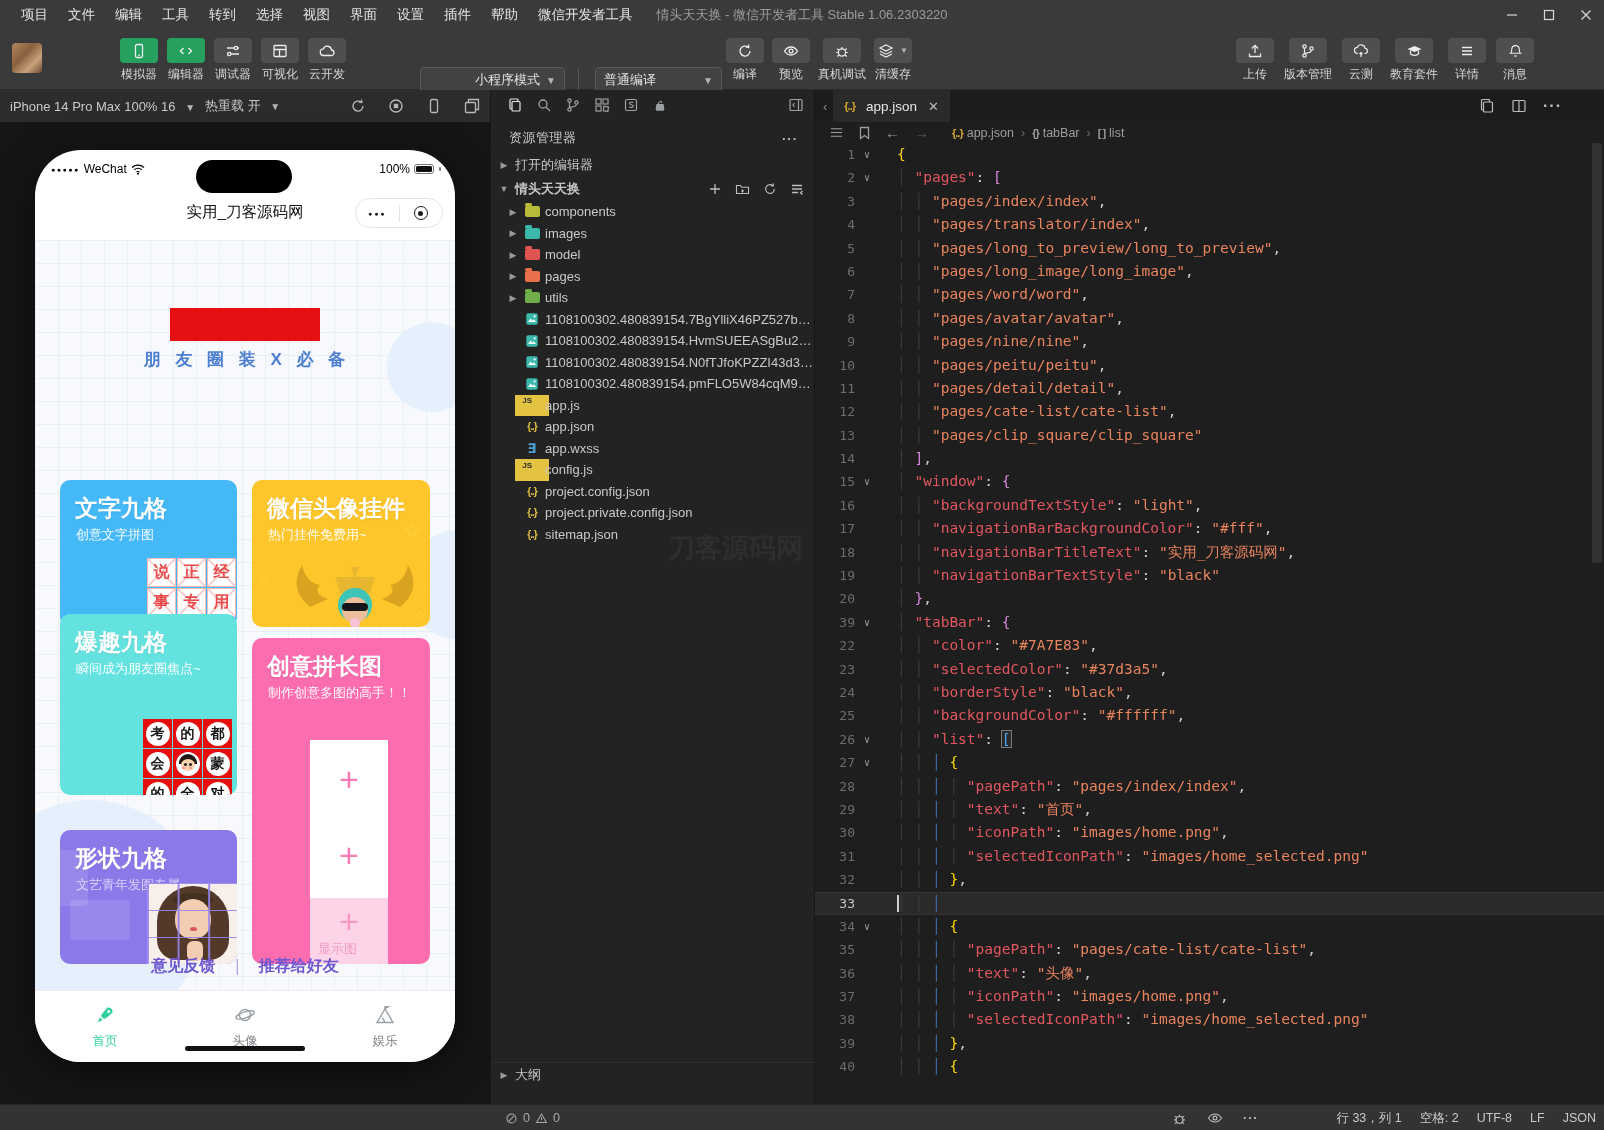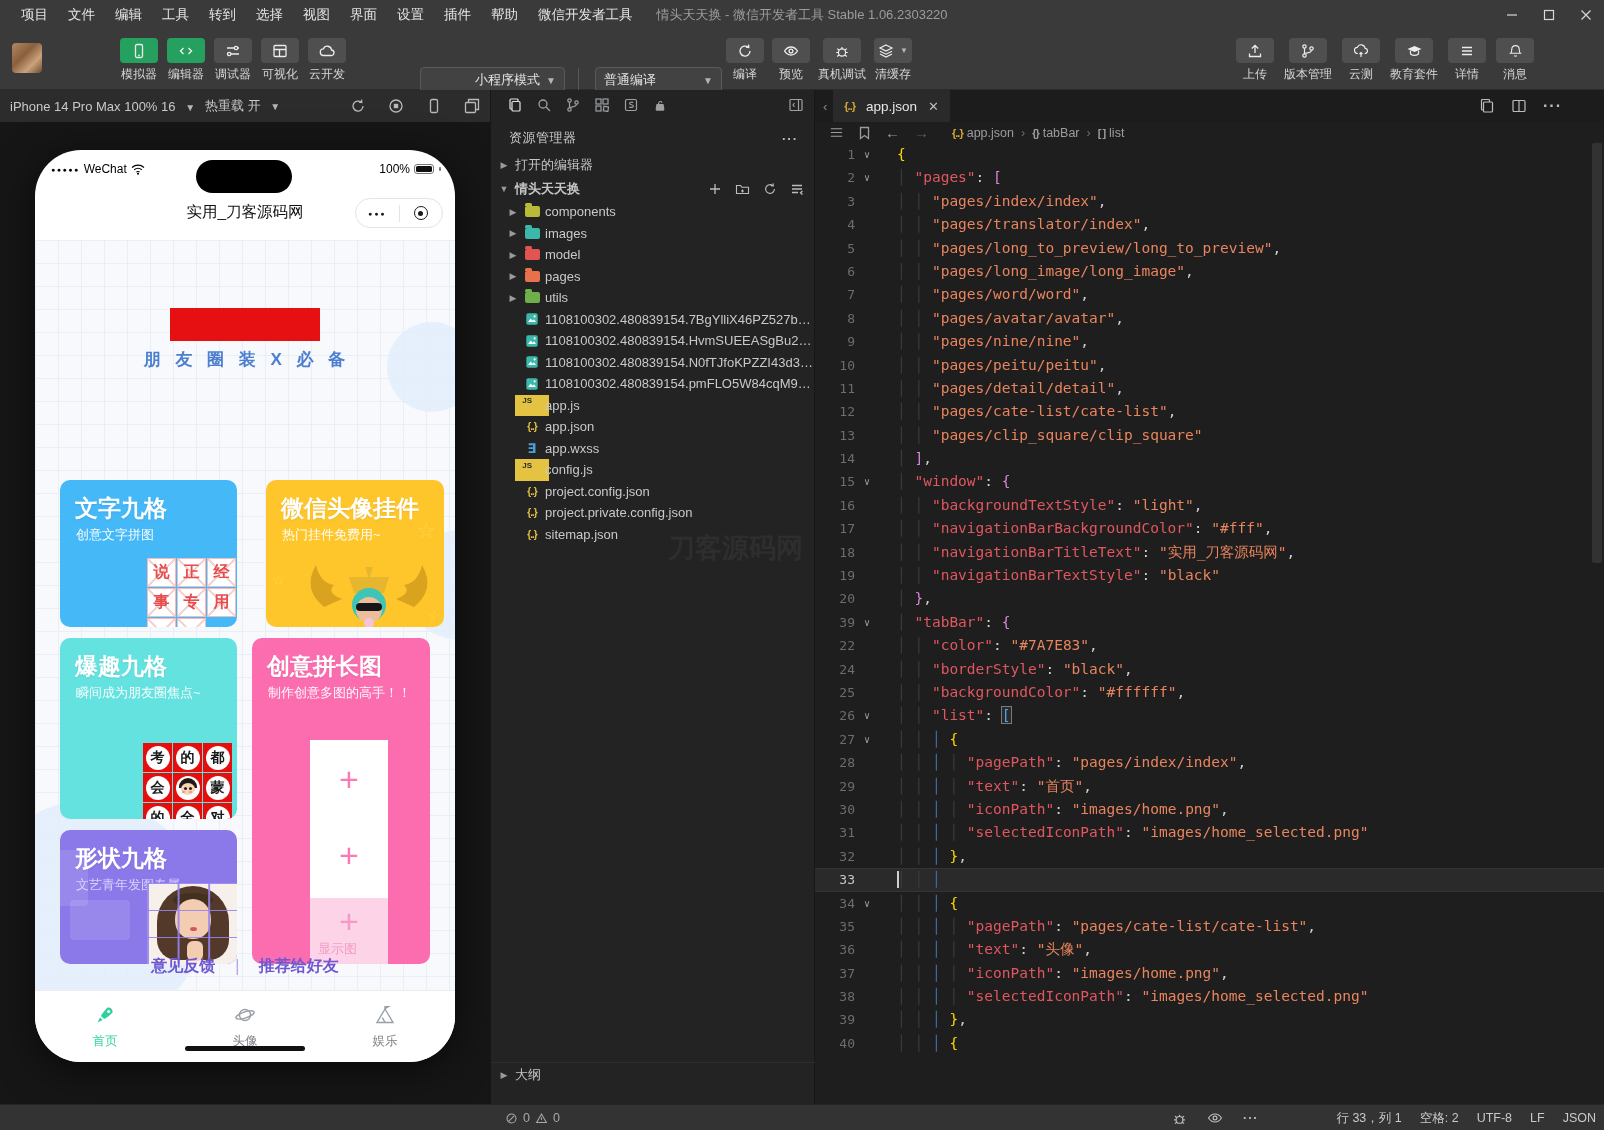--- a/index.html
+++ b/index.html
@@ -423,39 +423,39 @@
               <div class="tile1">正</div>
               <div class="tile1">经</div>
               <div class="tile1">事</div>
               <div class="tile1">专</div>
               <div class="tile1">用</div>
               <div class="tile1"></div>
               <div class="tile1"></div>
             </div>
         </div>
 
-        <div class="pcard" style="left:231px;top:240px;width:178px;height:147px;background:#ffc62b;">
+        <div class="pcard" style="left:217px;top:240px;width:178px;height:147px;background:#ffc62b;">
           <div class="ct">微信头像挂件</div>
           <div class="cs">热门挂件免费用~</div>
           <span class="star" style="right:8px;top:38px;font-size:22px;">☆</span>
           <span class="star" style="left:6px;top:92px;font-size:14px;">☆</span>
           <span class="star" style="right:4px;bottom:4px;font-size:13px;">☆</span>
           <svg width="150" height="82" viewBox="0 0 150 82" style="position:absolute;right:0;bottom:-4px;">
             <path d="M30 58 Q8 40 22 16 Q26 34 40 36 Q32 44 48 50 Z" fill="#d9a21f"></path>
             <path d="M120 58 Q142 40 128 16 Q124 34 110 36 Q118 44 102 50 Z" fill="#d9a21f"></path>
             <path d="M55 28 h40 l-5 16 h-30 z" fill="#e6b62e"></path>
             <path d="M71 18 h8 l-4 12 z" fill="#e6b62e"></path>
             <circle cx="75" cy="56" r="17" fill="#3fc4b8"></circle>
             <circle cx="75" cy="61" r="13" fill="#edbe9a"></circle>
             <rect x="62" y="54" width="26" height="8" rx="4" fill="#15161a"></rect>
             <circle cx="75" cy="74" r="5" fill="#f6c4d6"></circle>
           </svg>
         </div>
 
-        <div class="pcard" style="left:25px;top:398px;width:177px;height:181px;background:#64e2df;">
+        <div class="pcard" style="left:25px;top:374px;width:177px;height:181px;background:#64e2df;">
           <div class="ct">爆趣九格</div>
           <div class="cs">瞬间成为朋友圈焦点~</div>
           <div class="tile-grid" style="left:83px;top:105px;">
               <div class="tile3">
                 <div class="circ">考</div>
               </div>
               <div class="tile3">
                 <div class="circ">的</div>
               </div>
               <div class="tile3">
@@ -809,20 +809,21 @@
         <div class="code-line"><span class="ln">13</span><span class="fold"></span><span class="lc"><span class="tk-g">│ │ </span><span class="tk-s">"pages/clip_square/clip_square"</span></span></div>
         <div class="code-line"><span class="ln">14</span><span class="fold"></span><span class="lc"><span class="tk-g">│ </span><span class="tk-b2">]</span><span class="tk-p">,</span></span></div>
         <div class="code-line"><span class="ln">15</span><span class="fold">∨</span><span class="lc"><span class="tk-g">│ </span><span class="tk-k">"window"</span><span class="tk-p">: </span><span class="tk-b2">{</span></span></div>
         <div class="code-line"><span class="ln">16</span><span class="fold"></span><span class="lc"><span class="tk-g">│ │ </span><span class="tk-k">"backgroundTextStyle"</span><span class="tk-p">: </span><span class="tk-s">"light"</span><span class="tk-p">,</span></span></div>
         <div class="code-line"><span class="ln">17</span><span class="fold"></span><span class="lc"><span class="tk-g">│ │ </span><span class="tk-k">"navigationBarBackgroundColor"</span><span class="tk-p">: </span><span class="tk-s">"#fff"</span><span class="tk-p">,</span></span></div>
         <div class="code-line"><span class="ln">18</span><span class="fold"></span><span class="lc"><span class="tk-g">│ │ </span><span class="tk-k">"navigationBarTitleText"</span><span class="tk-p">: </span><span class="tk-s">"实用_刀客源码网"</span><span class="tk-p">,</span></span></div>
         <div class="code-line"><span class="ln">19</span><span class="fold"></span><span class="lc"><span class="tk-g">│ │ </span><span class="tk-k">"navigationBarTextStyle"</span><span class="tk-p">: </span><span class="tk-s">"black"</span></span></div>
         <div class="code-line"><span class="ln">20</span><span class="fold"></span><span class="lc"><span class="tk-g">│ </span><span class="tk-b2">}</span><span class="tk-p">,</span></span></div>
         <div class="code-line"><span class="ln">39</span><span class="fold">∨</span><span class="lc"><span class="tk-g">│ </span><span class="tk-k">"tabBar"</span><span class="tk-p">: </span><span class="tk-b2">{</span></span></div>
         <div class="code-line"><span class="ln">22</span><span class="fold"></span><span class="lc"><span class="tk-g">│ │ </span><span class="tk-k">"color"</span><span class="tk-p">: </span><span class="tk-s">"#7A7E83"</span><span class="tk-p">,</span></span></div>
+        <div class="code-line"><span class="ln">23</span><span class="fold"></span><span class="lc"><span class="tk-g">│ │ </span><span class="tk-k">"selectedColor"</span><span class="tk-p">: </span><span class="tk-s">"#37d3a5"</span><span class="tk-p">,</span></span></div>
         <div class="code-line"><span class="ln">24</span><span class="fold"></span><span class="lc"><span class="tk-g">│ │ </span><span class="tk-k">"borderStyle"</span><span class="tk-p">: </span><span class="tk-s">"black"</span><span class="tk-p">,</span></span></div>
         <div class="code-line"><span class="ln">25</span><span class="fold"></span><span class="lc"><span class="tk-g">│ │ </span><span class="tk-k">"backgroundColor"</span><span class="tk-p">: </span><span class="tk-s">"#ffffff"</span><span class="tk-p">,</span></span></div>
         <div class="code-line"><span class="ln">26</span><span class="fold">∨</span><span class="lc"><span class="tk-g">│ │ </span><span class="tk-k">"list"</span><span class="tk-p">: </span><span class="tk-b3 boxed">[</span></span></div>
         <div class="code-line"><span class="ln">27</span><span class="fold">∨</span><span class="lc"><span class="tk-g">│ │ </span><span class="tk-gb">│ </span><span class="tk-b1">{</span></span></div>
         <div class="code-line"><span class="ln">28</span><span class="fold"></span><span class="lc"><span class="tk-g">│ │ </span><span class="tk-gb">│ </span><span class="tk-g">│ </span><span class="tk-k">"pagePath"</span><span class="tk-p">: </span><span class="tk-s">"pages/index/index"</span><span class="tk-p">,</span></span></div>
         <div class="code-line"><span class="ln">29</span><span class="fold"></span><span class="lc"><span class="tk-g">│ │ </span><span class="tk-gb">│ </span><span class="tk-g">│ </span><span class="tk-k">"text"</span><span class="tk-p">: </span><span class="tk-s">"首页"</span><span class="tk-p">,</span></span></div>
         <div class="code-line"><span class="ln">30</span><span class="fold"></span><span class="lc"><span class="tk-g">│ │ </span><span class="tk-gb">│ </span><span class="tk-g">│ </span><span class="tk-k">"iconPath"</span><span class="tk-p">: </span><span class="tk-s">"images/home.png"</span><span class="tk-p">,</span></span></div>
         <div class="code-line"><span class="ln">31</span><span class="fold"></span><span class="lc"><span class="tk-g">│ │ </span><span class="tk-gb">│ </span><span class="tk-g">│ </span><span class="tk-k">"selectedIconPath"</span><span class="tk-p">: </span><span class="tk-s">"images/home_selected.png"</span></span></div>
         <div class="code-line"><span class="ln">32</span><span class="fold"></span><span class="lc"><span class="tk-g">│ │ </span><span class="tk-gb">│ </span><span class="tk-b1">}</span><span class="tk-p">,</span></span></div>
         <div class="code-line active"><span class="ln">33</span><span class="fold"></span><span class="lc"><span class="tk-g">│ │ </span><span class="tk-gb">│ </span></span><span class="cursor"></span></div>

